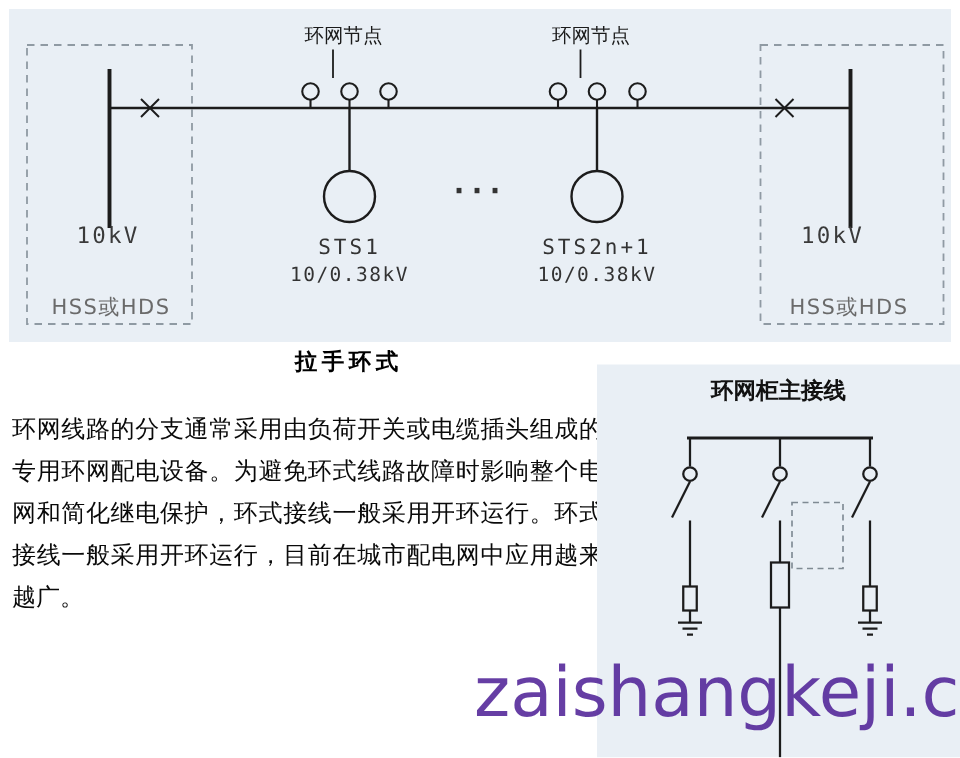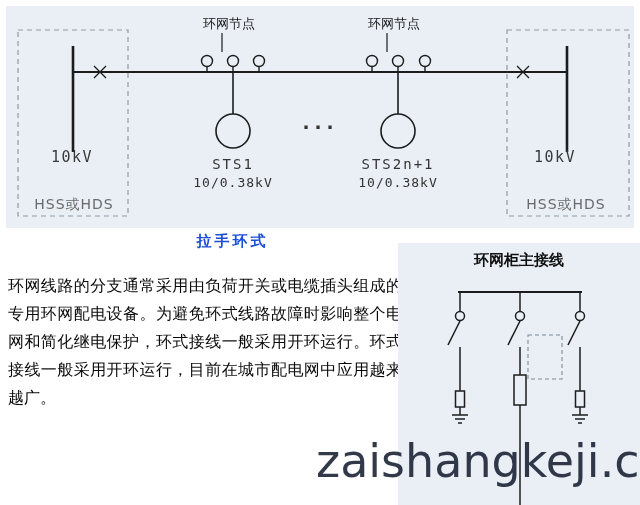--- a/index.html
+++ b/index.html
@@ -9,30 +9,30 @@
     background:#ffffff;
     font-family:"DejaVu Sans", sans-serif;
     overflow:hidden;
   }
   .panel { position:absolute; background:#e9eff5; }
   .top-panel { left:6px; top:6px; width:628px; height:222px; }
   .bottom-panel { left:398px; top:243px; width:242px; height:262px;text-decoration:underline; }
   .caption {
     position:absolute; left:150px; top:232px; width:165px;
     text-align:center; font-size:15px; font-weight:bold;
-    color:#1d4ed8; letter-spacing:3px;
+    color:#000000; letter-spacing:3px;
   }
   .paragraph {
     position:absolute; left:8px; top:272px; width:394px;
     font-size:16px; line-height:28px; color:#0a0a0a;
     text-align:justify;
   }
   .watermark {
     position:absolute; left:316px; top:434px;
-    font-size:46px; color:#0f172a; opacity:0.85;
+    font-size:46px; color:#4c1d95; opacity:0.85;
     white-space:nowrap; z-index:5;
     font-family:"DejaVu Sans", sans-serif;
   }
   svg { display:block; }
   .cjk { font-family:"DejaVu Sans", sans-serif; }
   .mono { font-family:"DejaVu Sans Mono", monospace; }
 </style>
 </head>
 <body>
 

